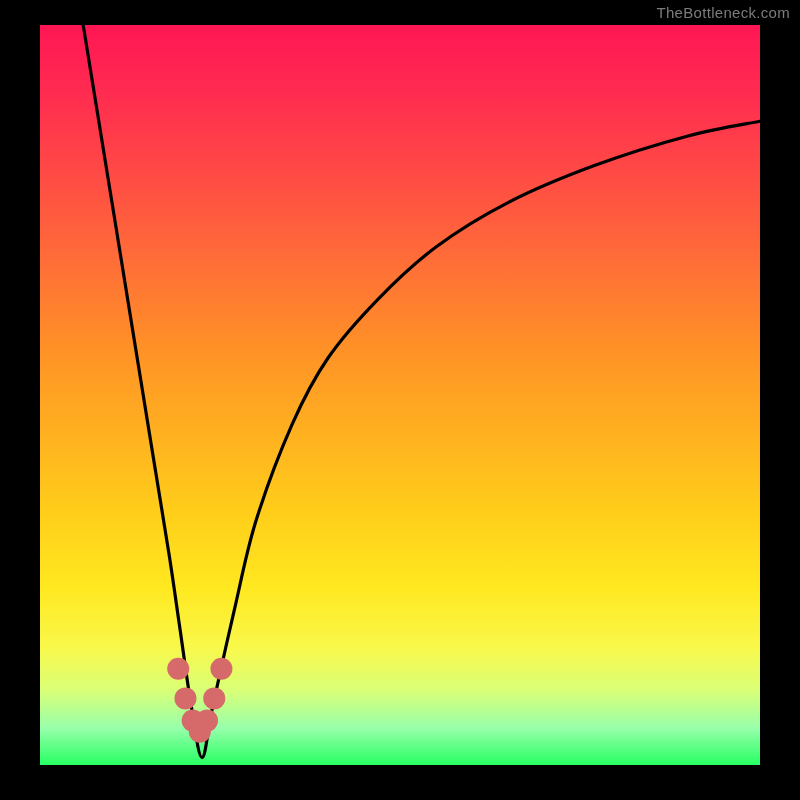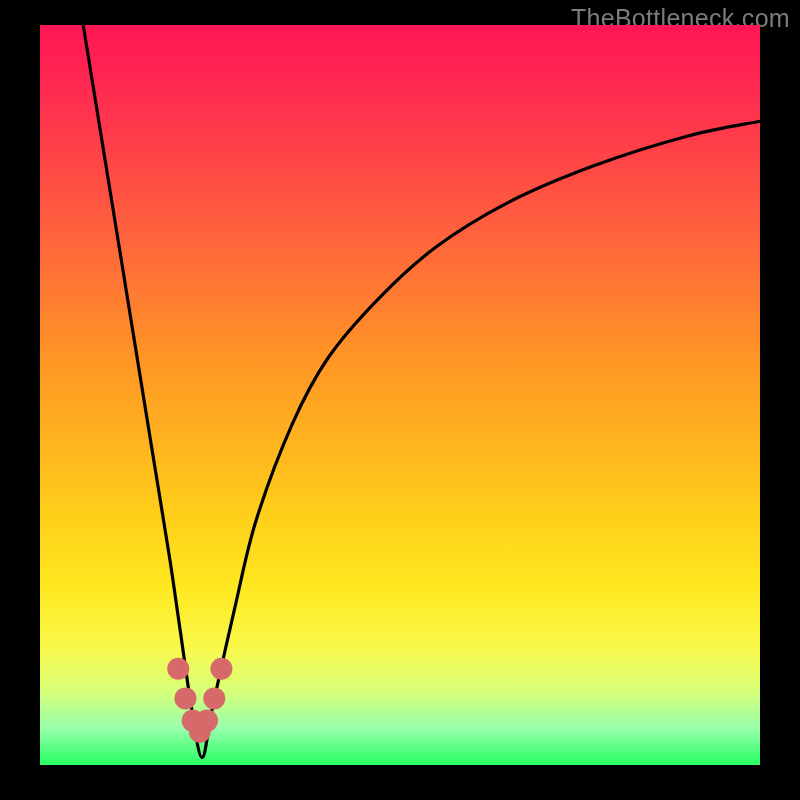--- a/index.html
+++ b/index.html
@@ -31,21 +31,21 @@
       #d8ff78 90%,
       #98ffab 95%,
       #27ff62 100%
     );
   }
   .watermark {
     position: absolute;
     top: 4px;
     right: 10px;
     color: #7c7c7c;
-    font-size: 25px;
+    font-size: 15px;
     font-weight: 500;
     letter-spacing: 0.3px;
     font-family: Arial, Helvetica, sans-serif;
   }
   svg.overlay {
     position: absolute;
     left: 0;
     top: 0;
     width: 720px;
     height: 740px;

